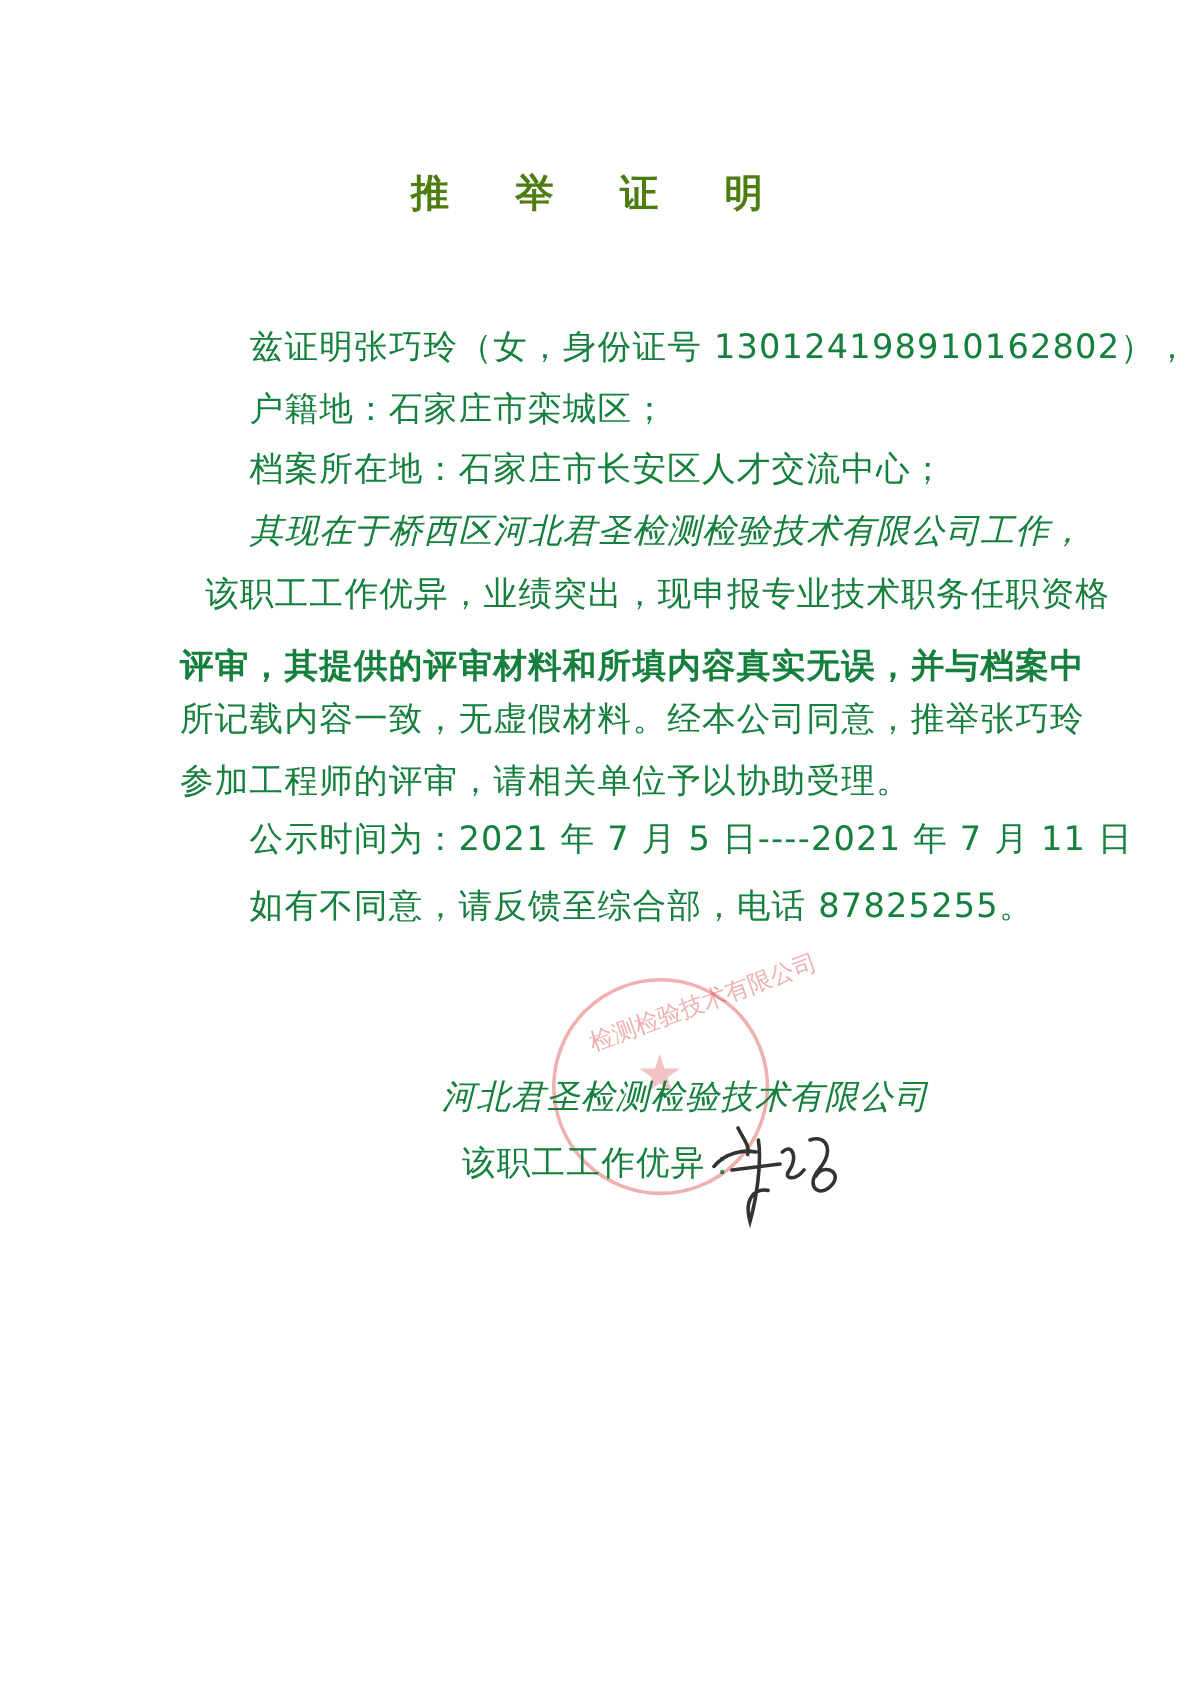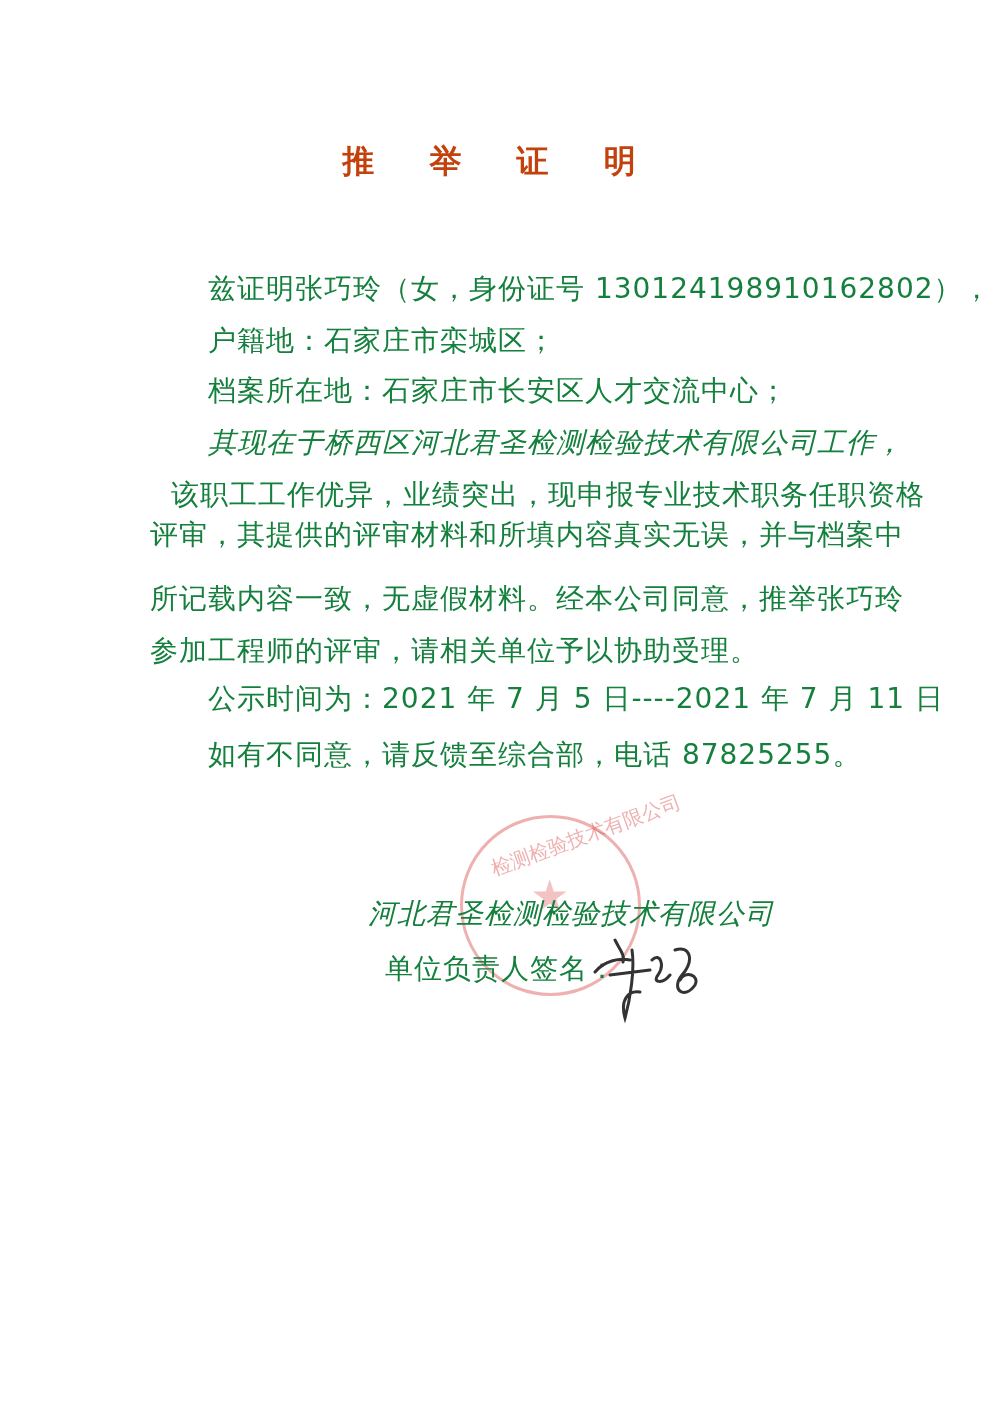--- a/index.html
+++ b/index.html
@@ -2,21 +2,21 @@
 <html><head>
 <meta charset="utf-8">
 <style>
   html, body { margin: 0; padding: 0; }
   body {
     width: 1000px; height: 1414px; background: #ffffff; position: relative; overflow: hidden;
     font-family: "DejaVu Sans", "Liberation Sans", sans-serif; color: #2b2b2b;
   }
   .title {
     position: absolute; left: 0; width: 1000px; top: 140px; text-align: center;
-    font-size: 32px; font-weight: bold; letter-spacing: 22px; color: #c2410c;
+    font-size: 32px; font-weight: bold; letter-spacing: 22px; color: #4d7c0f;
     font-family: "DejaVu Serif", "Liberation Serif", serif;
   }
   .line {
     position: absolute; font-size: 28px; white-space: nowrap; color: #15803d;
     letter-spacing: 1px;
   }
   .stamp {
     position: absolute; left: 460px; top: 815px; width: 175px; height: 175px;
     border: 3px solid rgba(220,80,80,0.45); border-radius: 50%;
   }
@@ -32,28 +32,28 @@
 </head>
 <body>
 
 <div class="title">推 举 证 明</div>
 
 <div class="line" style="left:208px; top:270px;">兹证明张巧玲（女，身份证号 130124198910162802），</div>
 <div class="line" style="left:208px; top:322px;">户籍地：石家庄市栾城区；</div>
 <div class="line" style="left:208px; top:372px;">档案所在地：石家庄市长安区人才交流中心；</div>
 <div class="line" style="left:208px; top:424px;font-style:italic;">其现在于桥西区河北君圣检测检验技术有限公司工作，</div>
 <div class="line" style="left:150px; top:476px;margin-left:21px;">该职工工作优异，业绩突出，现申报专业技术职务任职资格</div>
-<div class="line" style="left:150px; top:516px;">评审，其提供的评审材料和所填内容真实无误，并与档案中</div>
+<div class="line" style="left:150px; top:536px;font-weight:bold;">评审，其提供的评审材料和所填内容真实无误，并与档案中</div>
 <div class="line" style="left:150px; top:580px;">所记载内容一致，无虚假材料。经本公司同意，推举张巧玲</div>
 <div class="line" style="left:150px; top:632px;text-align:right;">参加工程师的评审，请相关单位予以协助受理。</div>
 <div class="line" style="left:208px; top:680px;">公示时间为：2021 年 7 月 5 日----2021 年 7 月 11 日</div>
 <div class="line" style="left:208px; top:736px;">如有不同意，请反馈至综合部，电话 87825255。</div>
 
 <div class="stamp"></div>
 <div class="stamp-text">检测检验技术有限公司</div>
 <div class="star">★</div>
 
 <div class="line" style="left:368px; top:895px;font-style:italic;">河北君圣检测检验技术有限公司</div>
-<div class="line" style="left:385px; top:950px;">单位负责人签名：</div>
+<div class="line" style="left:385px; top:950px;">该职工工作优异：</div>
 
 <svg class="signature" width="120" height="95" viewBox="0 0 120 95">
   <path d="M5 42 C15 30, 30 28, 40 30 M25 10 C30 20, 35 25, 33 32 M20 45 L60 40 M42 20 C45 40, 40 70, 35 88 C30 70, 38 60, 50 62 M62 30 C70 22, 75 35, 68 45 C62 52, 72 55, 80 45 M85 20 C100 15, 105 30, 92 45 C80 60, 95 70, 105 55 C110 45, 95 40, 90 50" stroke="#333" stroke-width="3" fill="none" stroke-linecap="round"></path>
 </svg>
 
 </body></html>

